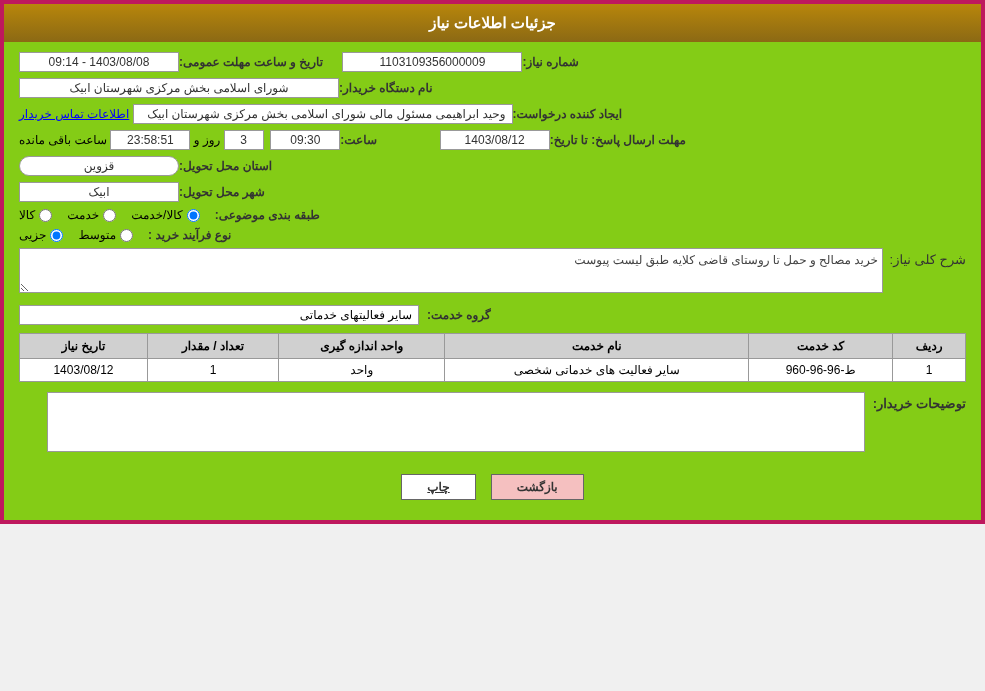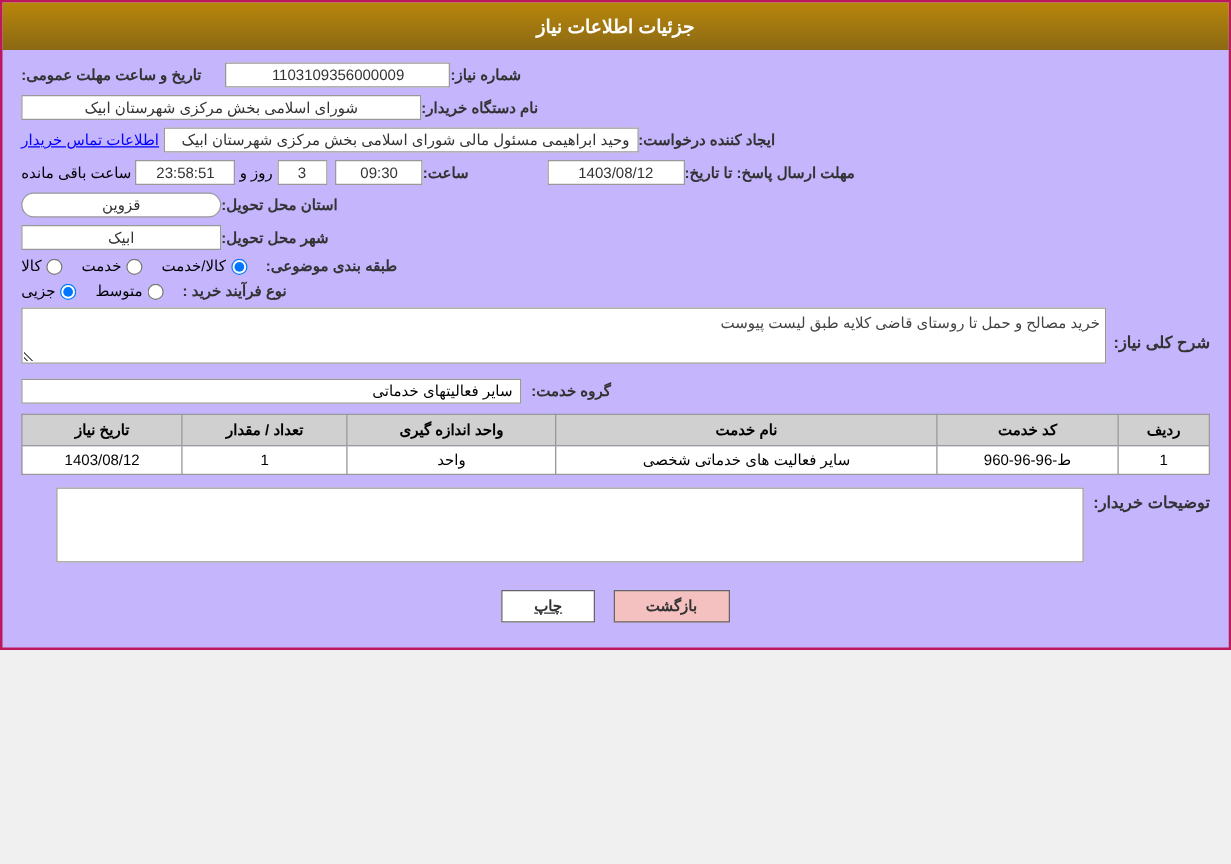--- a/index.html
+++ b/index.html
@@ -5,22 +5,22 @@
     * { box-sizing: border-box; margin: 0; padding: 0; }
     body {
       font-family: Tahoma, Arial, sans-serif;
       font-size: 12px;
       background: #f0f0f0;
       direction: rtl;
     }
     .page-wrapper {
       max-width: 985px;
       margin: 0 auto;
-      background: #c4b5fd;
-      border: 2px solid #be185d;
+      background: #84cc16;
+      border: 4px solid #be185d;
     }
     .header-bar {
       background: linear-gradient(to bottom, #b8860b, #8b6914);
       color: #fff;
       text-align: center;
       padding: 10px 0;
       font-size: 15px;
       font-weight: bold;
     }
     .content {
@@ -215,20 +215,21 @@
     <span>جزئیات اطلاعات نیاز</span>
   </div>
 
   <div class="content">
 
     <div class="form-row">
       <span class="label">شماره نیاز:</span>
       <span class="value-box" style="min-width:180px;">1103109356000009</span>
       &nbsp;&nbsp;&nbsp;&nbsp;
       <span class="label">تاریخ و ساعت مهلت عمومی:</span>
+      <span class="value-box" style="min-width:160px;">1403/08/08 - 09:14</span>
     </div>
 
     <div class="form-row">
       <span class="label">نام دستگاه خریدار:</span>
       <span class="value-box value-box-wide">شورای اسلامی بخش مرکزی شهرستان ابیک</span>
     </div>
 
     <div class="form-row">
       <span class="label">ایجاد کننده درخواست:</span>
       <span class="value-box" style="min-width:380px;text-align:right;">وحید ابراهیمی مسئول مالی شورای اسلامی بخش مرکزی شهرستان ابیک</span>
@@ -284,21 +285,21 @@
         <input type="radio" name="purchase" value="motavaset" style="">
         <span>متوسط</span>
       </div>
       <div class="radio-item">
         <input type="radio" name="purchase" value="jozii" checked="" style="">
         <span>جزیی</span>
       </div>
     </div>
 
     <div class="shrh-row">
-      <span class="label" style="font-weight:bold;font-size:13px;margin-top:16px;">شرح کلی نیاز:</span>
+      <span class="label" style="font-weight:normal;font-size:13px;">شرح کلی نیاز:</span>
       <textarea class="description-box" style="min-height: 45px;" readonly="">خرید مصالح و حمل تا روستای قاضی کلایه طبق لیست پیوست</textarea>
     </div>
 
 
     <div class="service-group-row">
       <span class="label">گروه خدمت:</span>
       <span class="value-box">سایر فعالیتهای خدماتی</span>
     </div>
 
     <div class="table-container">

